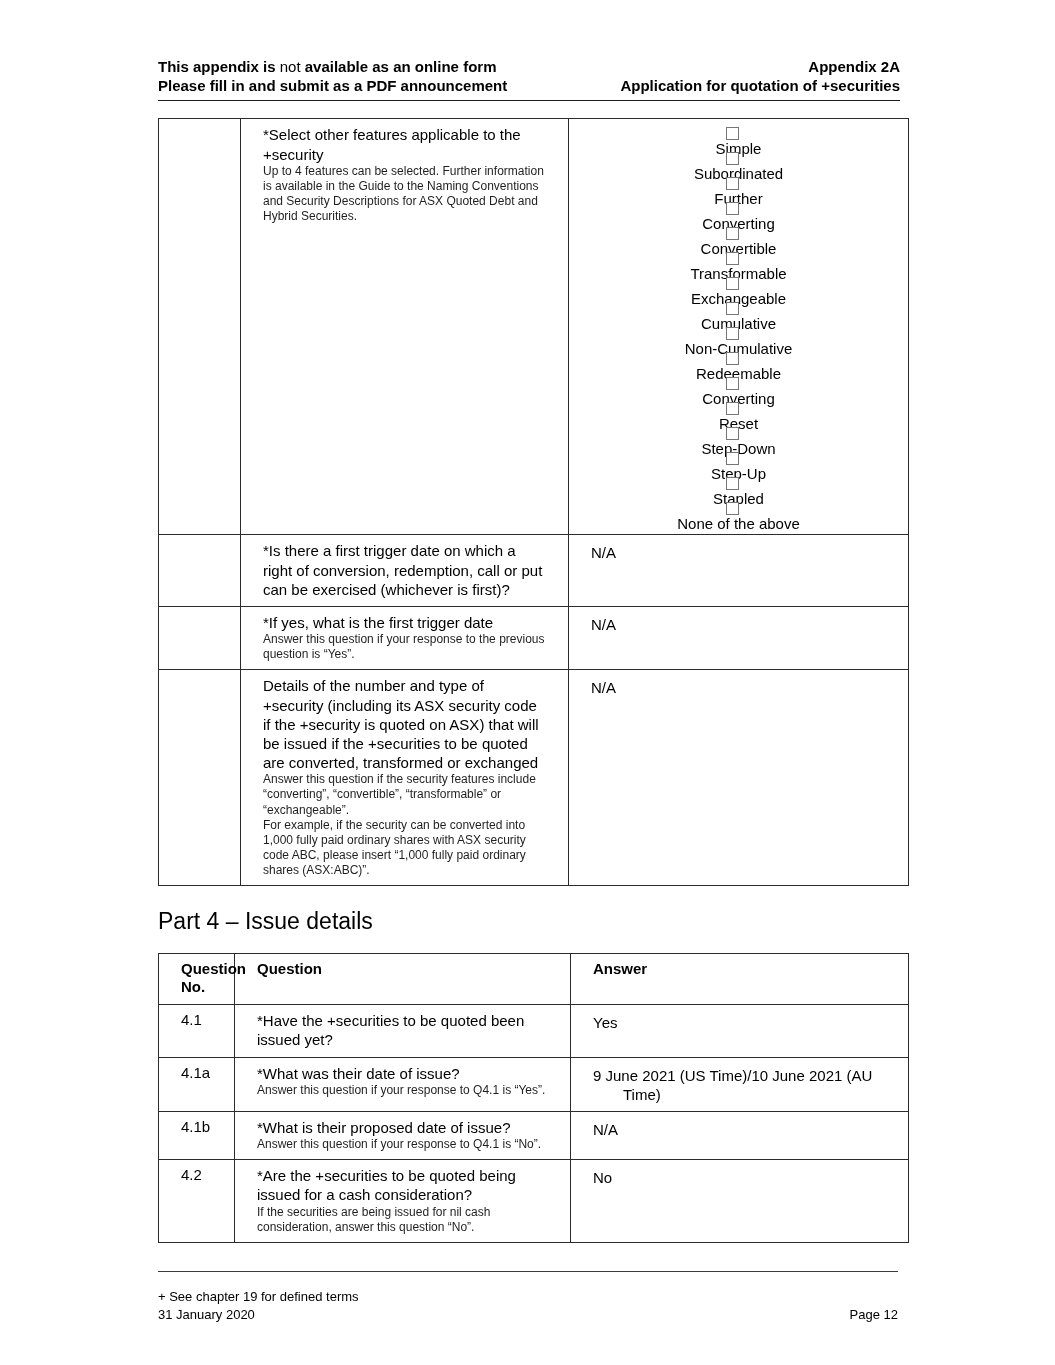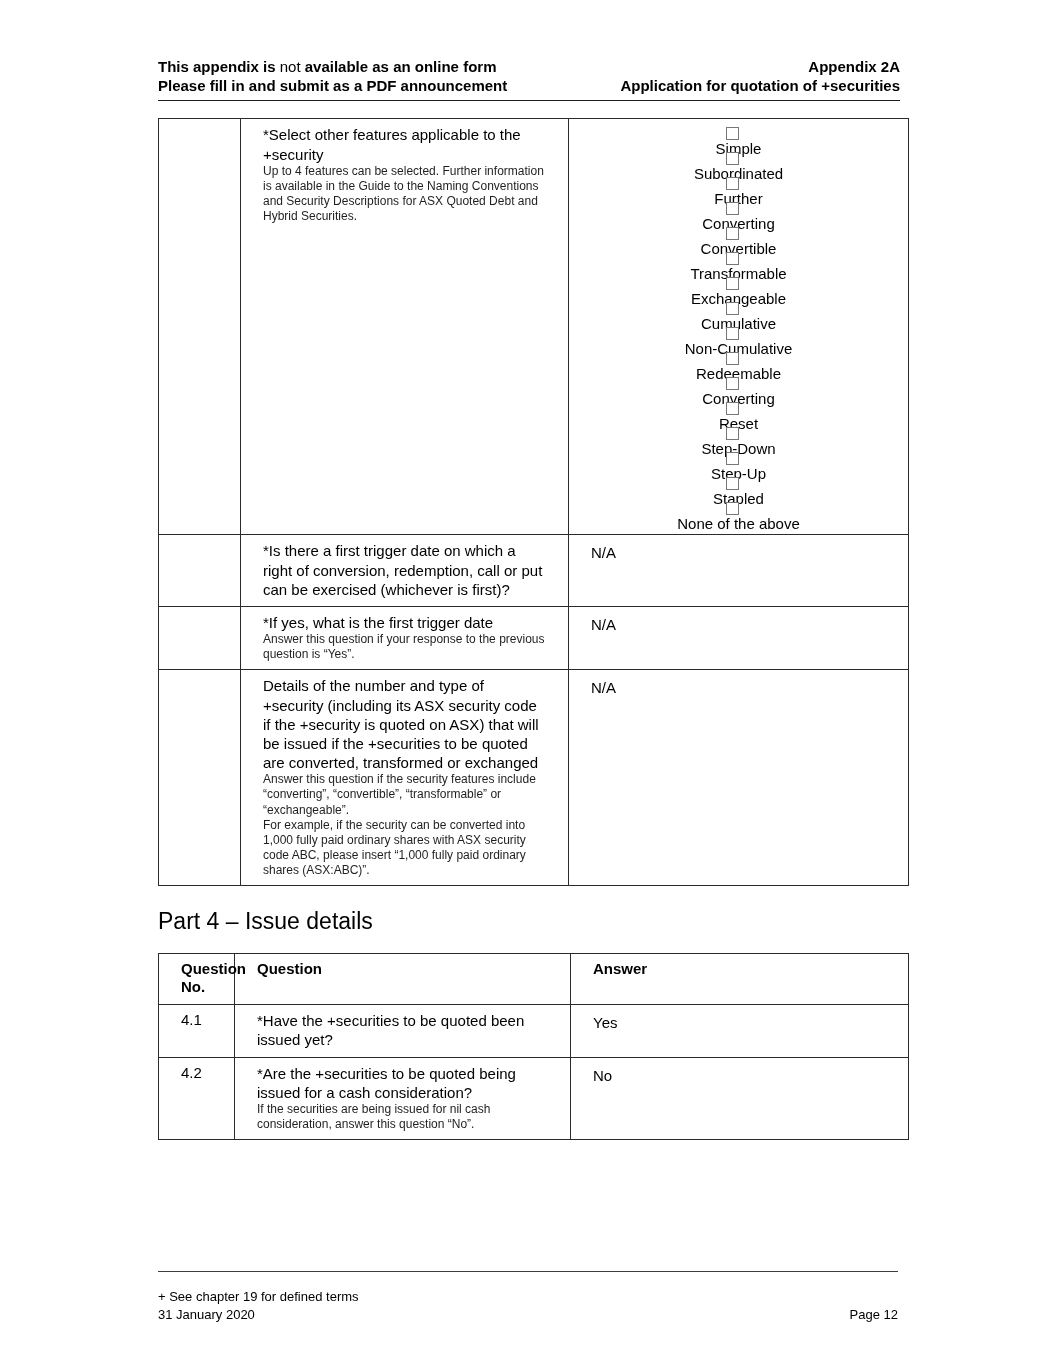--- a/index.html
+++ b/index.html
@@ -212,20 +212,40 @@
       <tr>
         <td>4.1</td>
         <td>
           <div class="q">*Have the +securities to be quoted been issued yet?</div>
         </td>
         <td>
           <div class="ans">Yes</div>
         </td>
       </tr>
       <tr>
+        <td>4.1a</td>
+        <td>
+          <div class="q">*What was their date of issue?</div>
+          <div class="note">Answer this question if your response to Q4.1 is “Yes”.</div>
+        </td>
+        <td>
+          <div class="ans hanging">9 June 2021 (US Time)/10 June 2021 (AU Time)</div>
+        </td>
+      </tr>
+      <tr>
+        <td>4.1b</td>
+        <td>
+          <div class="q">*What is their proposed date of issue?</div>
+          <div class="note">Answer this question if your response to Q4.1 is “No”.</div>
+        </td>
+        <td>
+          <div class="ans">N/A</div>
+        </td>
+      </tr>
+      <tr>
         <td>4.2</td>
         <td>
           <div class="q">*Are the +securities to be quoted being issued for a cash consideration?</div>
           <div class="note">If the securities are being issued for nil cash consideration, answer this question “No”.</div>
         </td>
         <td>
           <div class="ans">No</div>
         </td>
       </tr>
     </tbody>

